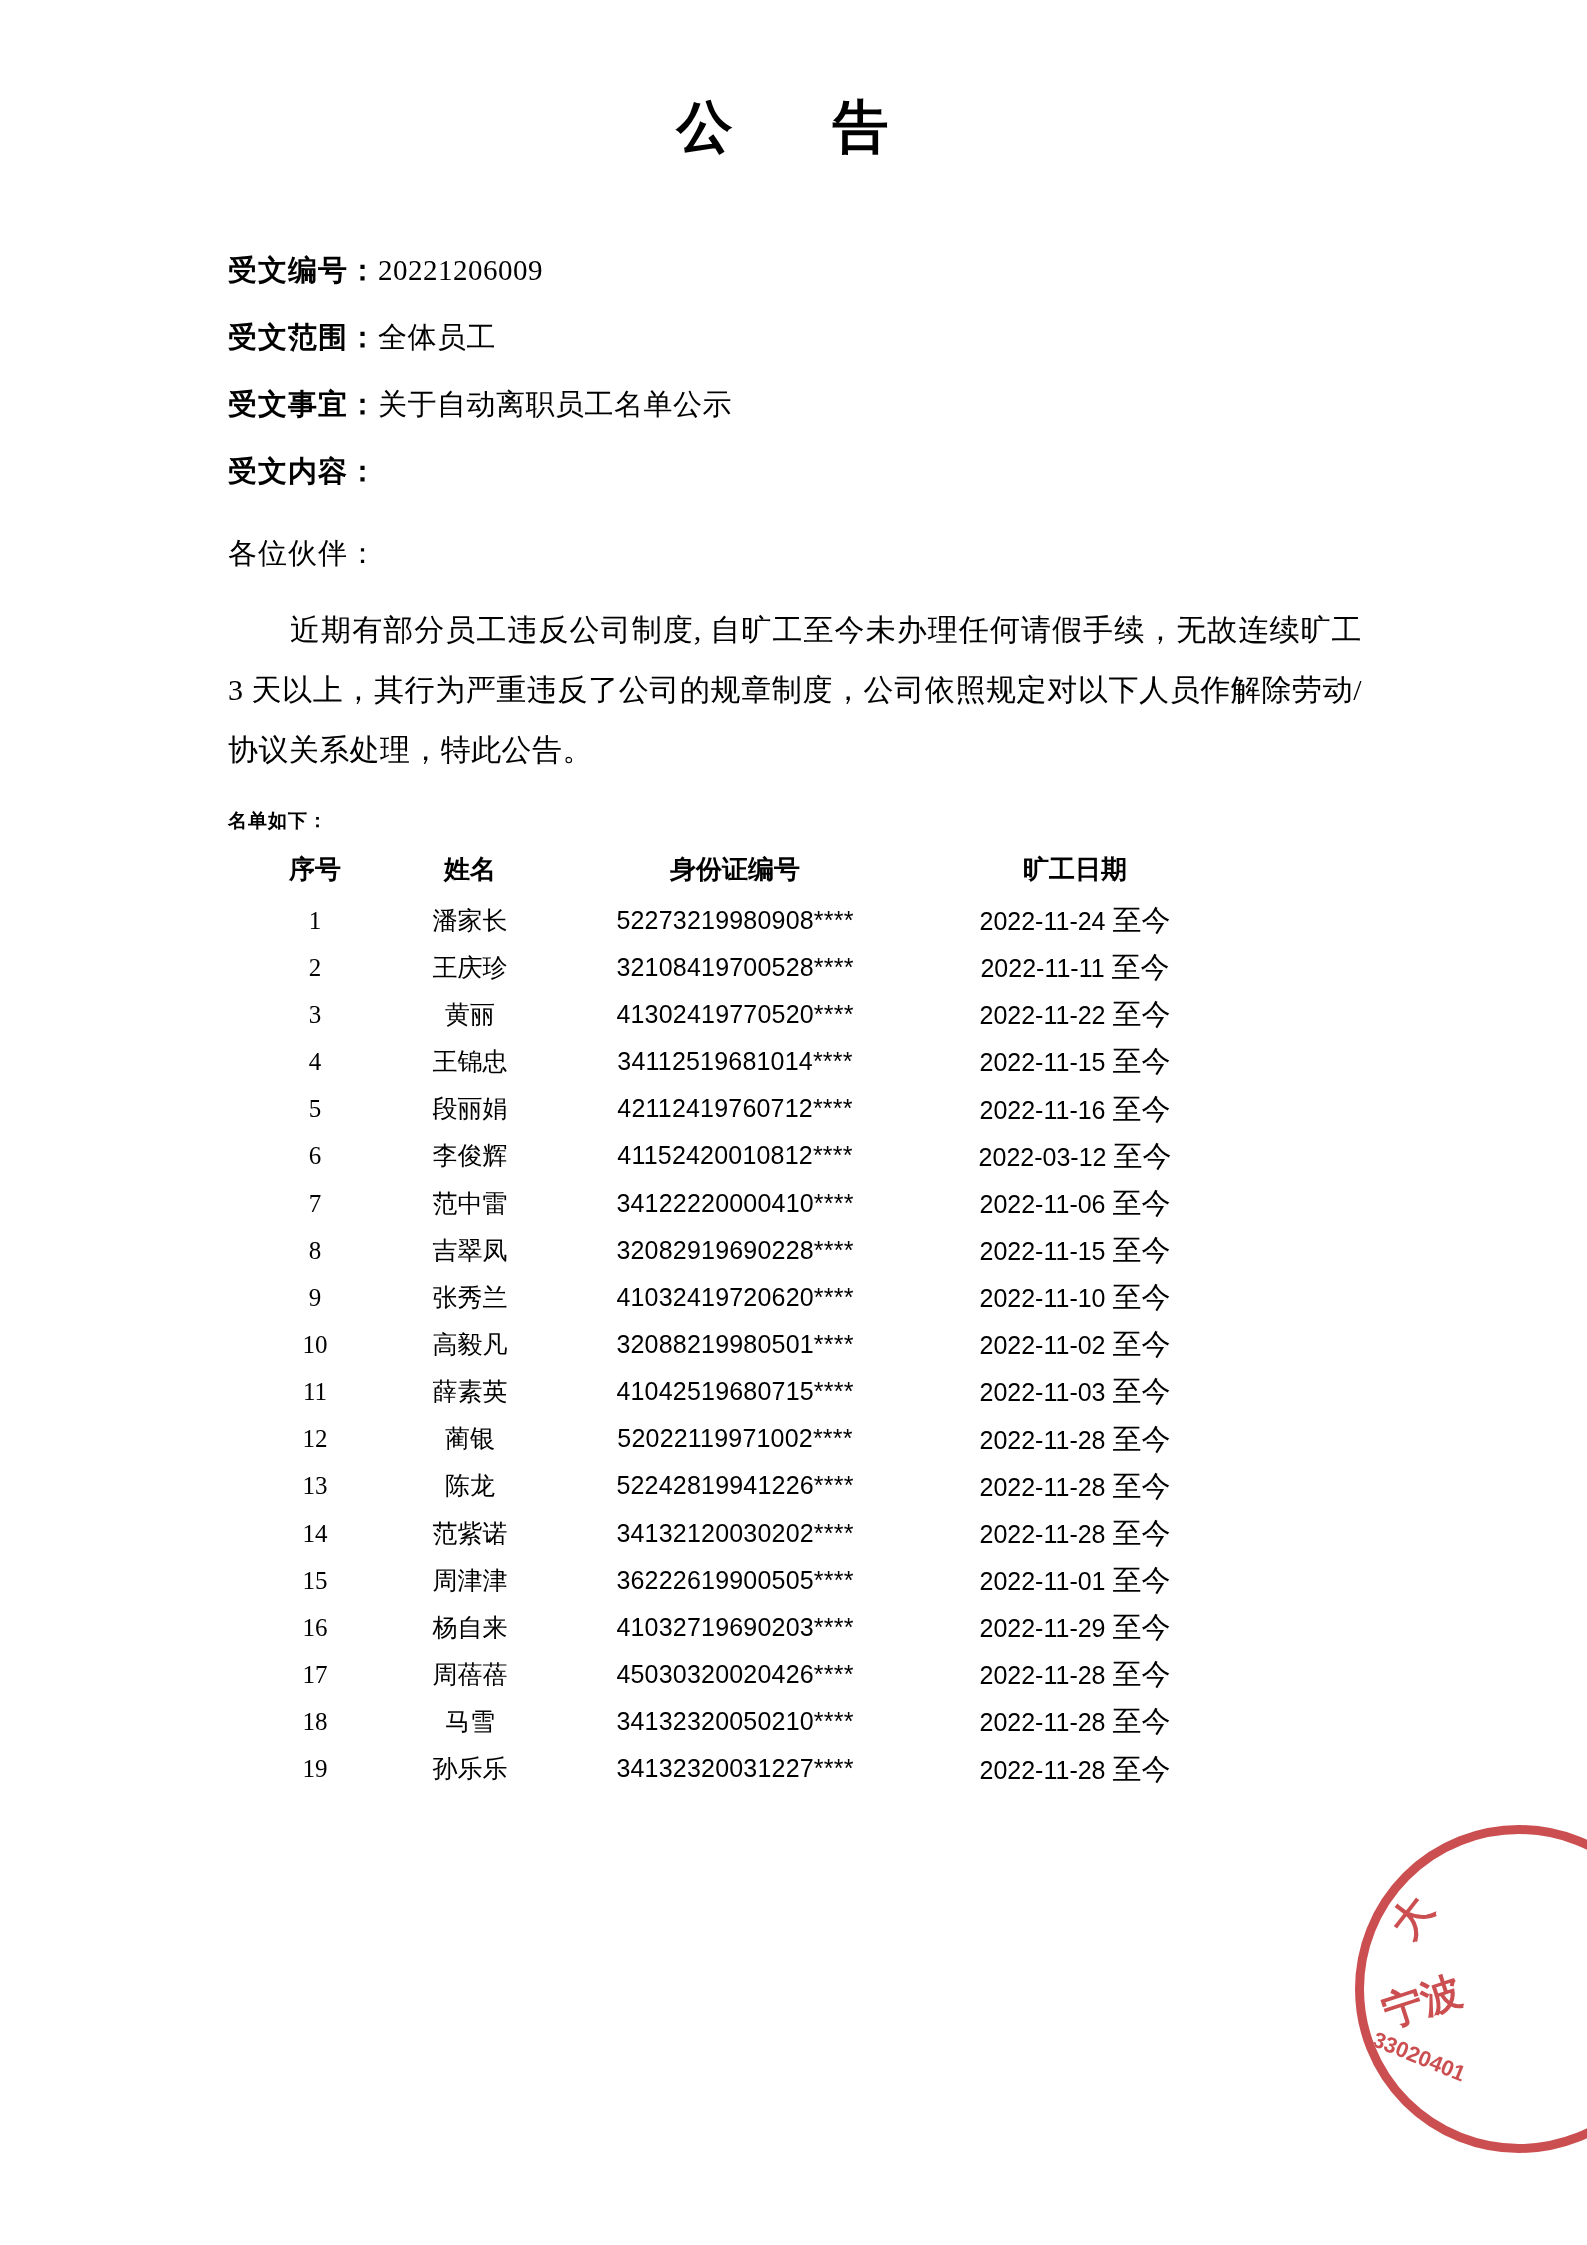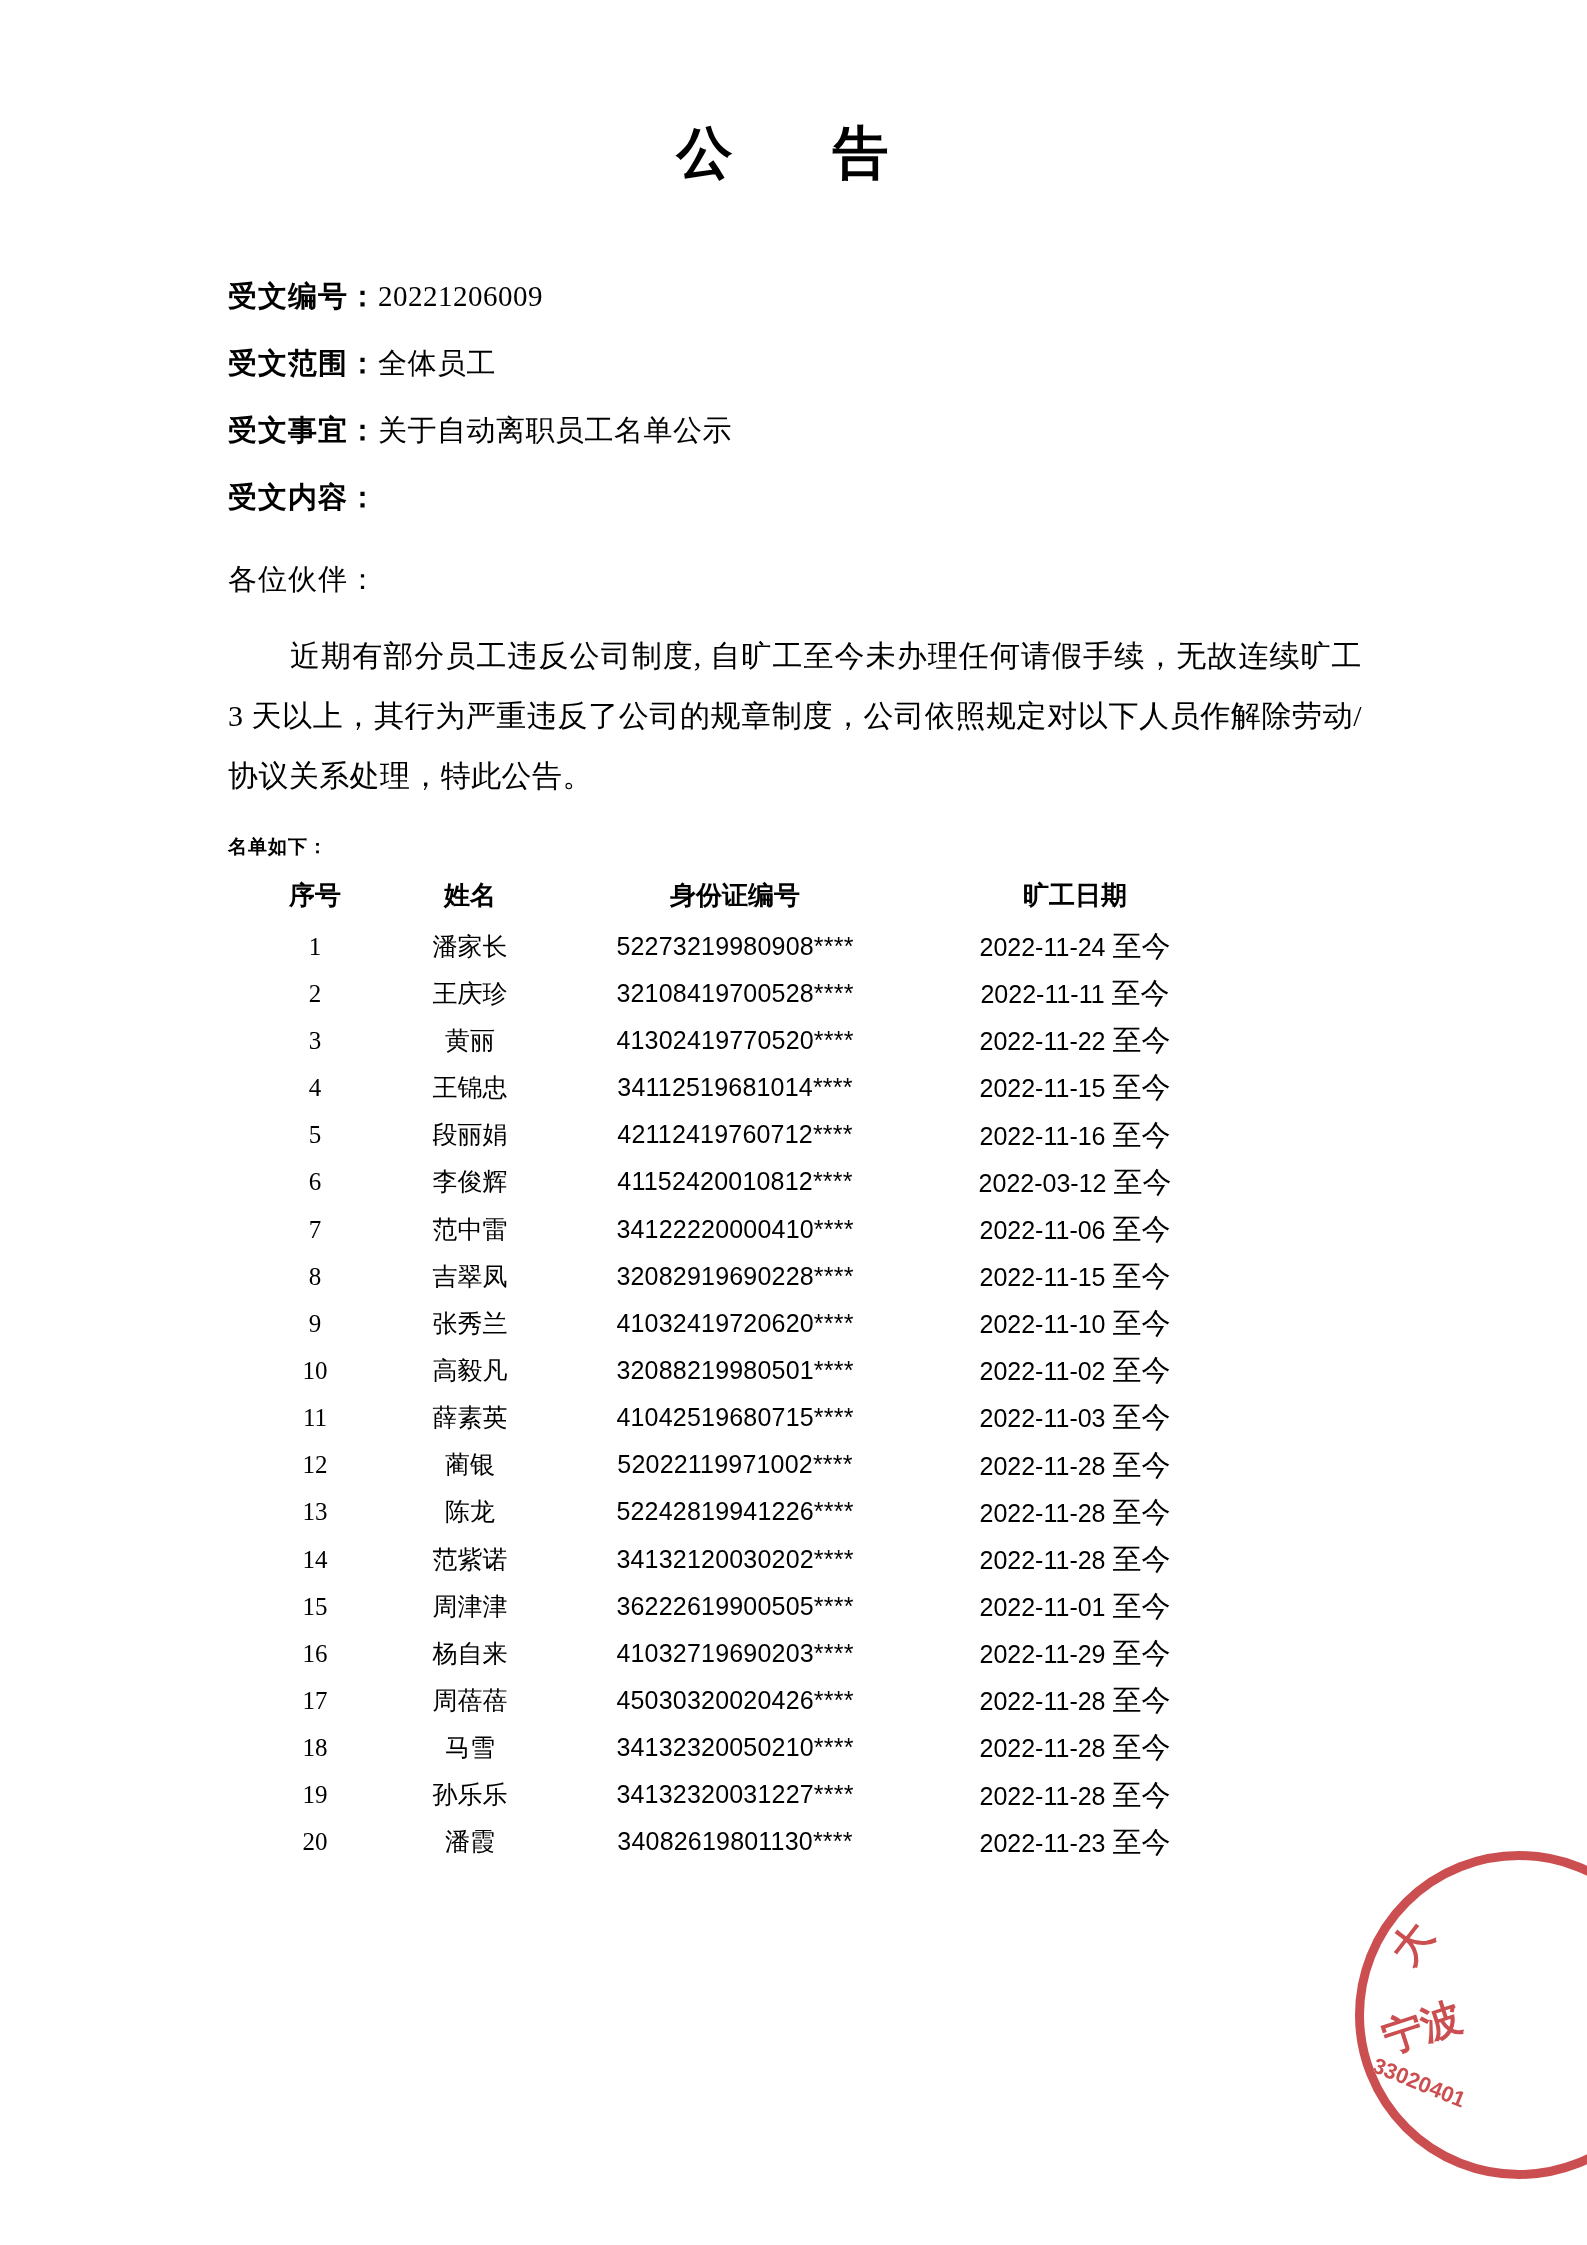--- a/index.html
+++ b/index.html
@@ -20,21 +20,21 @@
     width: 1587px;
     height: 2245px;
     box-sizing: border-box;
     padding: 0;
   }
   .doc-title {
     text-align: center;
     font-size: 56px;
     font-weight: bold;
     letter-spacing: 22px;
-    margin-top: 116px;
+    margin-top: 90px;
     margin-bottom: 0;
     font-family: "Liberation Serif", "DejaVu Serif", serif;
   }
   .meta-block {
     margin-top: 90px;
     padding-left: 228px;
     padding-right: 210px;
   }
   .meta-row {
     font-size: 29px;
@@ -305,26 +305,20 @@
           <td>马雪</td>
           <td class="id-cell">34132320050210****</td>
           <td class="date-cell"><span>2022-11-28</span> <span class="suffix">至今</span></td>
         </tr>
         <tr>
           <td>19</td>
           <td>孙乐乐</td>
           <td class="id-cell">34132320031227****</td>
           <td class="date-cell"><span>2022-11-28</span> <span class="suffix">至今</span></td>
         </tr>
-        <tr>
-          <td>20</td>
-          <td>潘霞</td>
-          <td class="id-cell">34082619801130****</td>
-          <td class="date-cell"><span>2022-11-23</span> <span class="suffix">至今</span></td>
-        </tr>
       </tbody>
   </table>
 
   <div class="seal">
     <div class="seal-inner">
       <span class="seal-text seal-top-1">大</span>
       <span class="seal-text seal-top-2">宁波</span>
       <span class="seal-text seal-num">33020401</span>
     </div>
   </div>

